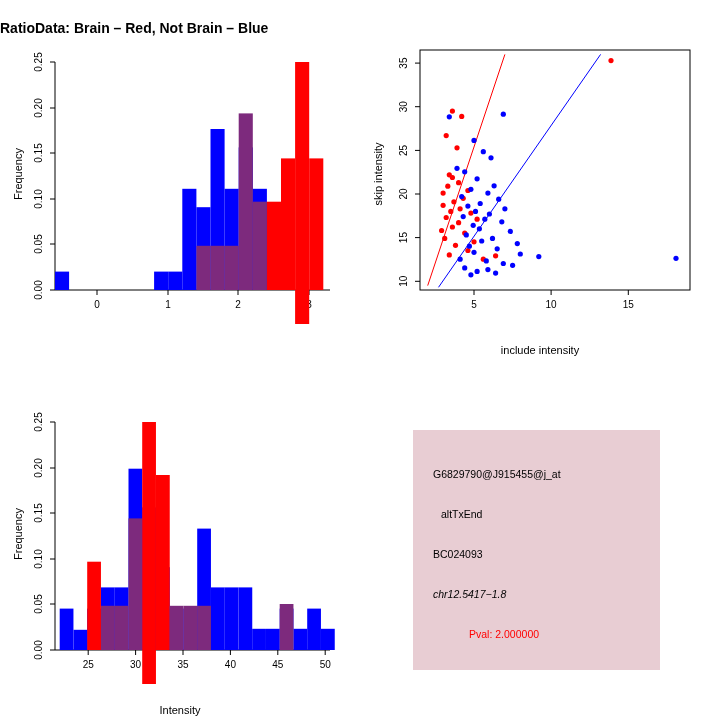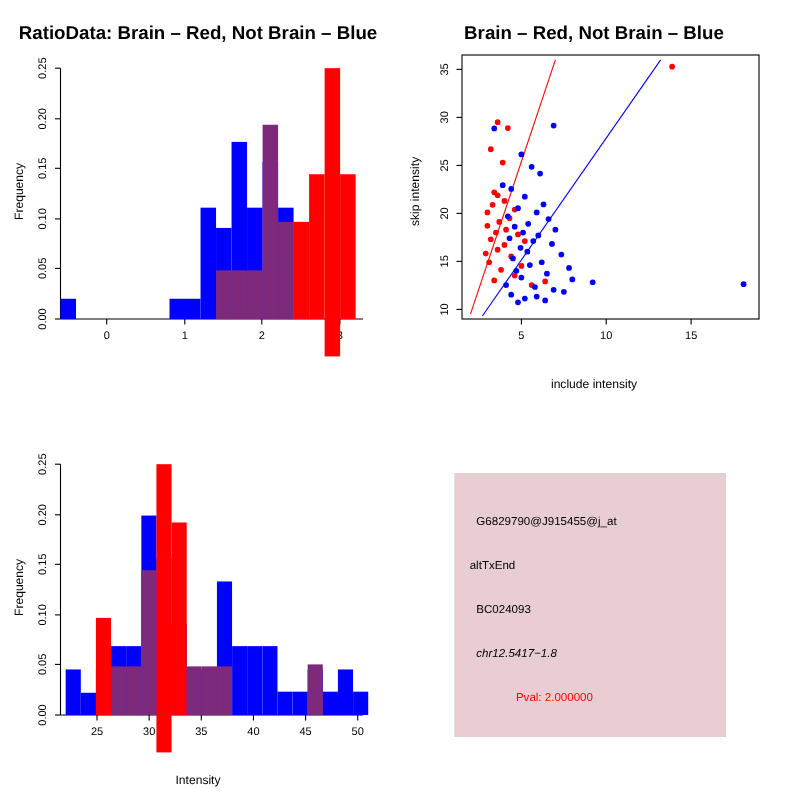--- a/index.html
+++ b/index.html
@@ -1,18 +1,18 @@
 <!DOCTYPE html>
 <html><head>
 <meta charset="utf-8">
 <style>
   html,body{margin:0;padding:0;}
   body{width:720px;height:720px;background:#ffffff;font-family:"Liberation Sans",sans-serif;color:#000;position:relative;overflow:hidden;}
   .panel{position:absolute;}
-  .title{font-size:17px;font-weight:bold;text-align:center;}
+  .title{font-size:14px;font-weight:bold;text-align:left;}
   .axlabel{font-size:11px;text-align:center;}
   .ticklabel{font-size:10px;}
   svg{display:block;}
   .infobox{background:#e8cdd3;}
   .infotext{font-size:10.5px;color:#000;}
   .infotext.pval{color:#ff0000;padding-left:36px;}
 </style>
 </head>
 <body>
 
@@ -74,21 +74,20 @@
       <rect x="266.9" y="201.7" width="14.1" height="88.3"></rect>
       <rect x="281.0" y="158.4" width="14.1" height="131.6"></rect>
       <rect x="295.1" y="28.0" width="14.1" height="262.0" transform="translate(0,34)"></rect>
       <rect x="309.2" y="158.4" width="14.1" height="131.6"></rect>
     </g>
   </svg>
   <div class="axlabel" style="position:absolute;left:-62px;top:168px;width:160px;transform:rotate(-90deg);">Frequency</div>
 </div>
 
 <div class="panel" style="left:360px;top:0;width:360px;height:360px;">
-  <div class="title" style="position:absolute;left:0;top:20px;width:360px;">Brain – Red, Not Brain – Blue</div>
   <svg width="360" height="360">
 
     <rect x="60" y="50" width="270" height="240" fill="none" stroke="#000" stroke-width="1"></rect>
     <clipPath id="clipscatter">
         <rect x="60" y="50" width="270" height="240"></rect>
       </clipPath>
 
     <g stroke="#000" stroke-width="1">
       <line x1="55" y1="281.3" x2="60" y2="281.3"></line>
       <line x1="55" y1="237.6" x2="60" y2="237.6"></line>
@@ -275,17 +274,17 @@
       <rect x="197.2" y="245.8" width="13.75" height="44.2" fill="#7d2a7d"></rect>
       <rect x="279.7" y="244.0" width="13.75" height="46.0" fill="#7d2a7d"></rect>
     </g>
   </svg>
   <div class="axlabel" style="position:absolute;left:0;top:344px;width:360px;">Intensity</div>
   <div class="axlabel" style="position:absolute;left:-62px;top:168px;width:160px;transform:rotate(-90deg);">Frequency</div>
 </div>
 
 <div class="panel infobox" style="left:413px;top:430px;width:247px;height:240px;">
   <div class="infotext" style="position:absolute;left:20px;top:38px;">G6829790@J915455@j_at</div>
-  <div class="infotext" style="position:absolute;left:14px;top:78px;">altTxEnd</div>
+  <div class="infotext" style="position:absolute;left:28px;top:78px;">altTxEnd</div>
   <div class="infotext" style="position:absolute;left:20px;top:118px;">BC024093</div>
   <div class="infotext" style="position:absolute;left:20px;top:158px;font-style:italic;">chr12.5417−1.8</div>
   <div class="infotext pval" style="position:absolute;left:20px;top:198px;">Pval: 2.000000</div>
 </div>
 
 </body></html>

